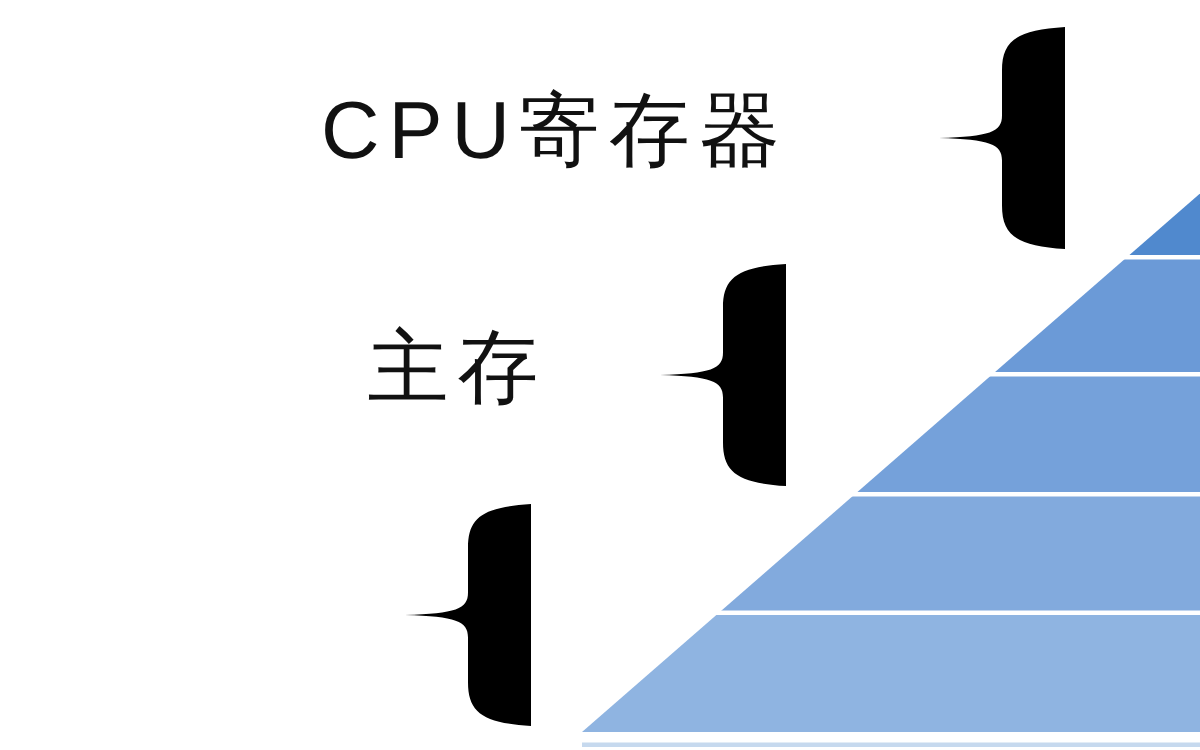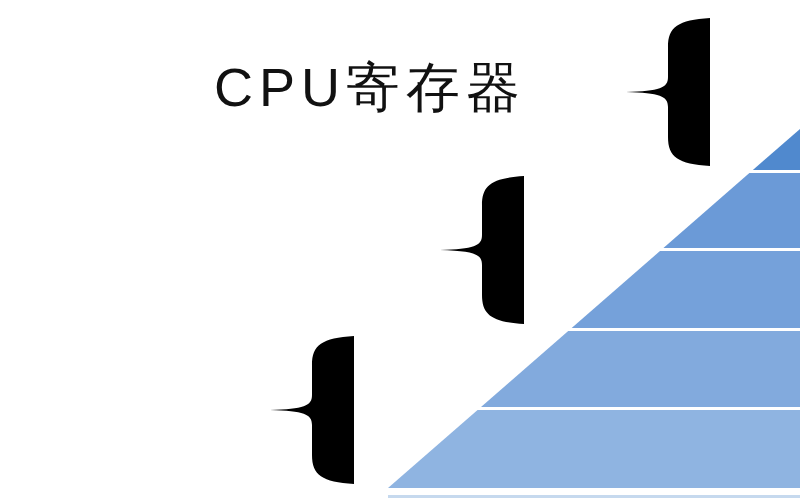--- a/index.html
+++ b/index.html
@@ -91,15 +91,16 @@
   </svg>
   <svg class="brace brace-2" viewBox="0 0 96 158">
     <use href="#brace-path"></use>
   </svg>
   <svg class="brace brace-3" viewBox="0 0 96 158">
     <use href="#brace-path"></use>
   </svg>
 
   <div class="label label-cpu">CPU寄存器</div>
 
+  <div class="label label-main">主存</div>
 
 
 </div>
 
 </body></html>

